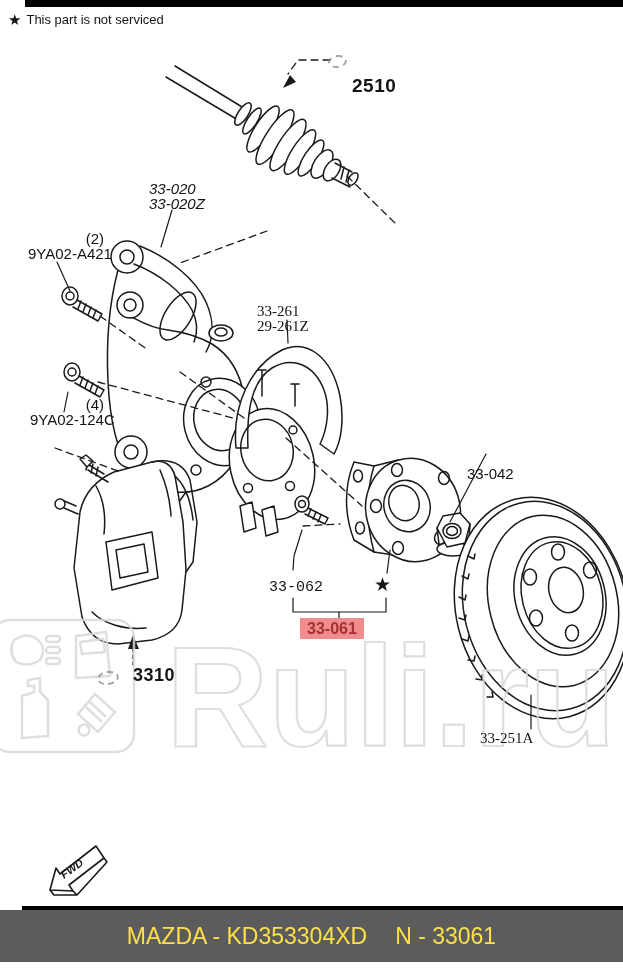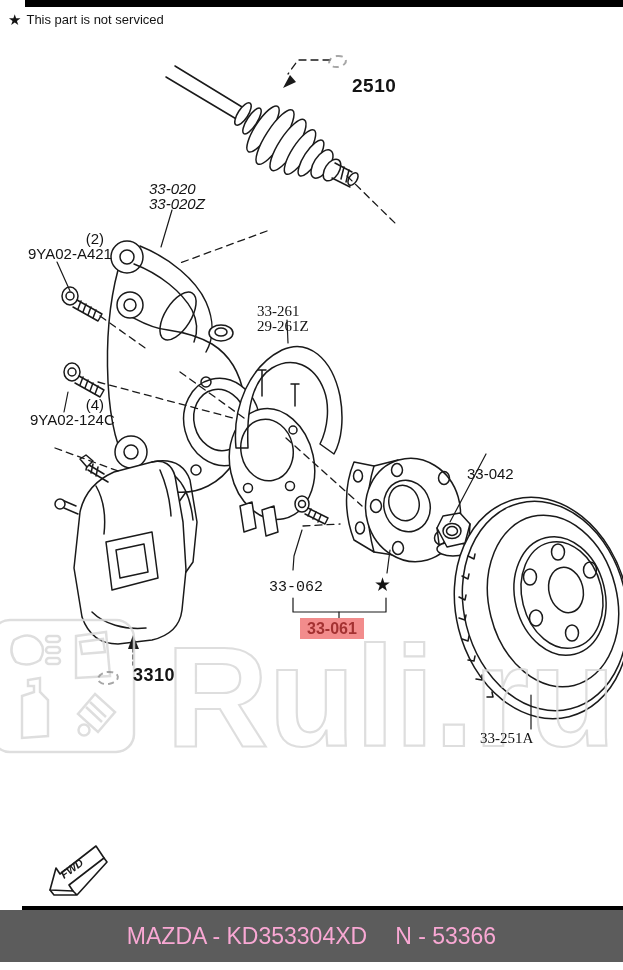--- a/index.html
+++ b/index.html
@@ -20,21 +20,21 @@
   .star-hub{position:absolute;left:374px;top:575px;font-size:19px;line-height:19px;}
   .lbl-hub{left:300px;top:618px;font-size:16px;padding:3px 7px;font-weight:700;
            background:var(--highlight-bg,#f28c8c);color:var(--highlight-text,#a33232);}
   .lbl-caliper{left:133px;top:668px;font-size:18px;font-weight:700;letter-spacing:.5px;}
   .lbl-disc{left:480px;top:731px;font-family:Liberation Serif, serif;}
   .ghost{position:absolute;border:2px dashed #8a8a8a;border-radius:50%;opacity:.75;}
   .ghost-2510{left:328px;top:55px;width:15px;height:9px;transform:rotate(-8deg);}
   .ghost-3310{left:97px;top:671px;width:18px;height:10px;transform:rotate(-8deg);}
   .footer-line{position:absolute;left:22px;right:0;top:906px;height:4px;background:#000;}
   .footer{position:absolute;left:0;right:0;top:910px;height:52px;background:var(--footer-bg,#5c5c5c);
-          display:flex;align-items:center;justify-content:center;gap:28px;color:#f9a8d4;font-size:23px;}
+          display:flex;align-items:center;justify-content:center;gap:28px;color:#fde047;font-size:23px;}
   .art path,.art ellipse,.art circle,.art polygon,.art line{vector-effect:non-scaling-stroke;}
 </style>
 </head>
 <body>
 
 <div class="stage">
 
   <div class="topbar"></div>
 
   <div class="note">
@@ -256,16 +256,16 @@
   <div class="plabel lbl-hub">33-061</div>
 
   <div class="plabel lbl-caliper">3310</div>
   <span class="ghost ghost-3310"></span>
 
   <div class="plabel lbl-disc">33-251A</div>
 
   <div class="footer-line"></div>
   <div class="footer">
     <span>MAZDA - KD353304XD</span>
-    <span>N - 53366</span>
+    <span>N - 33061</span>
   </div>
 
 </div>
 
 </body></html>

